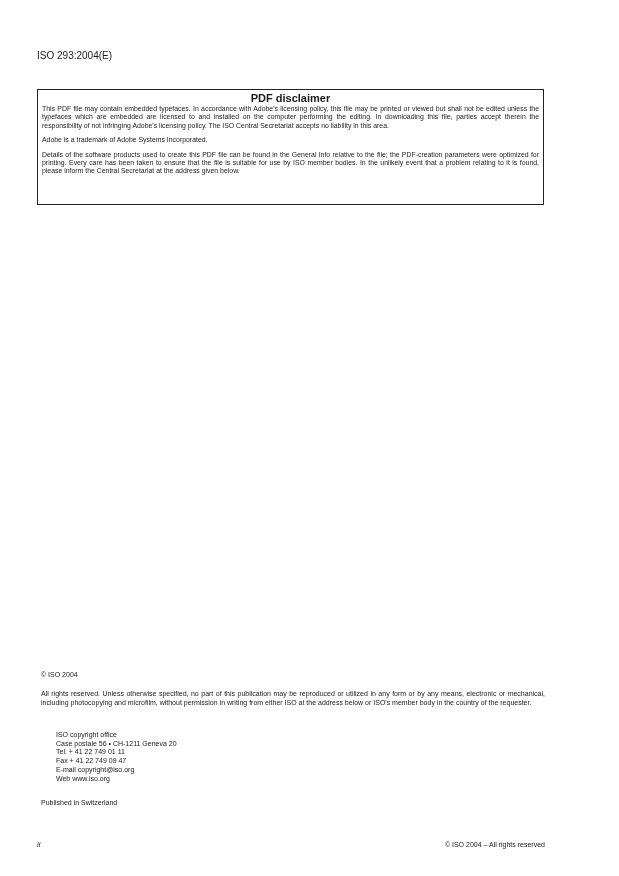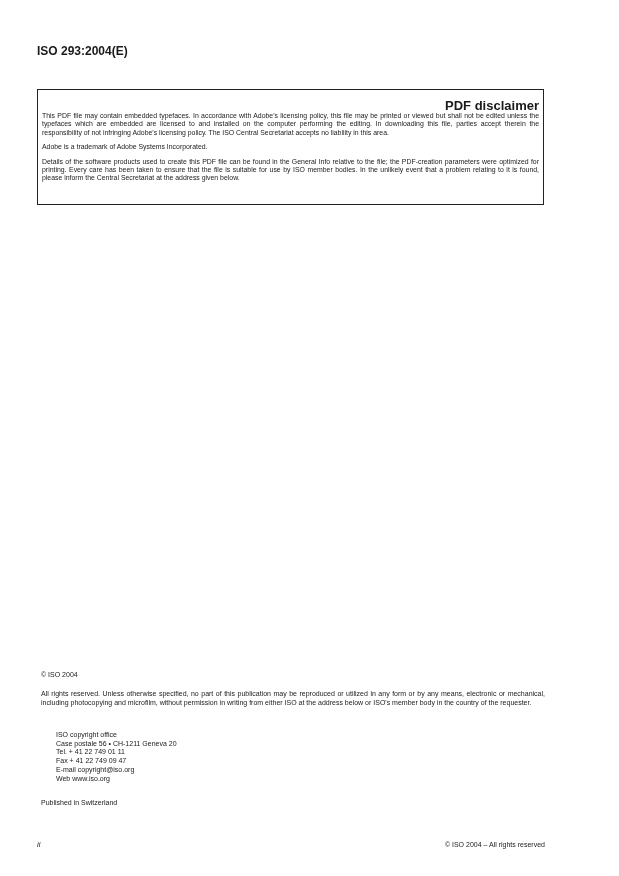--- a/index.html
+++ b/index.html
@@ -1,21 +1,21 @@
 <!DOCTYPE html>
 <html><head>
 <meta charset="utf-8">
 <style>
   html, body { margin: 0; padding: 0; background: #ffffff; }
   body { width: 619px; height: 876px; position: relative; overflow: hidden;
          font-family: "Liberation Sans", sans-serif; color: #1a1a1a; }
-  .doc-id { position: absolute; left: 37px; top: 44px; font-size: 12px; font-weight: bold; }
+  .doc-id { position: absolute; left: 37px; top: 50px; font-size: 10px; font-weight: normal; }
   .disclaimer { position: absolute; left: 37px; top: 89px; width: 507px; height: 116px;
                 border: 1.2px solid #222; box-sizing: border-box; padding: 3px 4px 0 4px; }
-  .disclaimer-title { text-align: right; font-weight: bold; font-size: 13px; margin: 8px 0 2px 0; line-height: 9px; }
+  .disclaimer-title { text-align: center; font-weight: bold; font-size: 11px; margin: 1px 0 2px 0; line-height: 9px; }
   .disclaimer p { margin: 0 0 6px 0; font-size: 6.9px; line-height: 8.4px; text-align: justify; }
   .copyright-line { position: absolute; left: 41px; top: 671px; font-size: 7px; }
   .rights { position: absolute; left: 41px; top: 689px; width: 504px; font-size: 7px; line-height: 9.3px; text-align: justify; margin: 0; }
   .address { position: absolute; left: 56px; top: 731px; font-size: 7px; line-height: 8.7px; }
   .address div { white-space: nowrap; }
   .published { position: absolute; left: 41px; top: 799px; font-size: 7px; }
   .footer-page { position: absolute; left: 37px; top: 840px; font-size: 7.5px; font-style: italic; }
   .footer-copy { position: absolute; right: 74px; top: 841px; font-size: 7px; }
 </style>
 </head>

